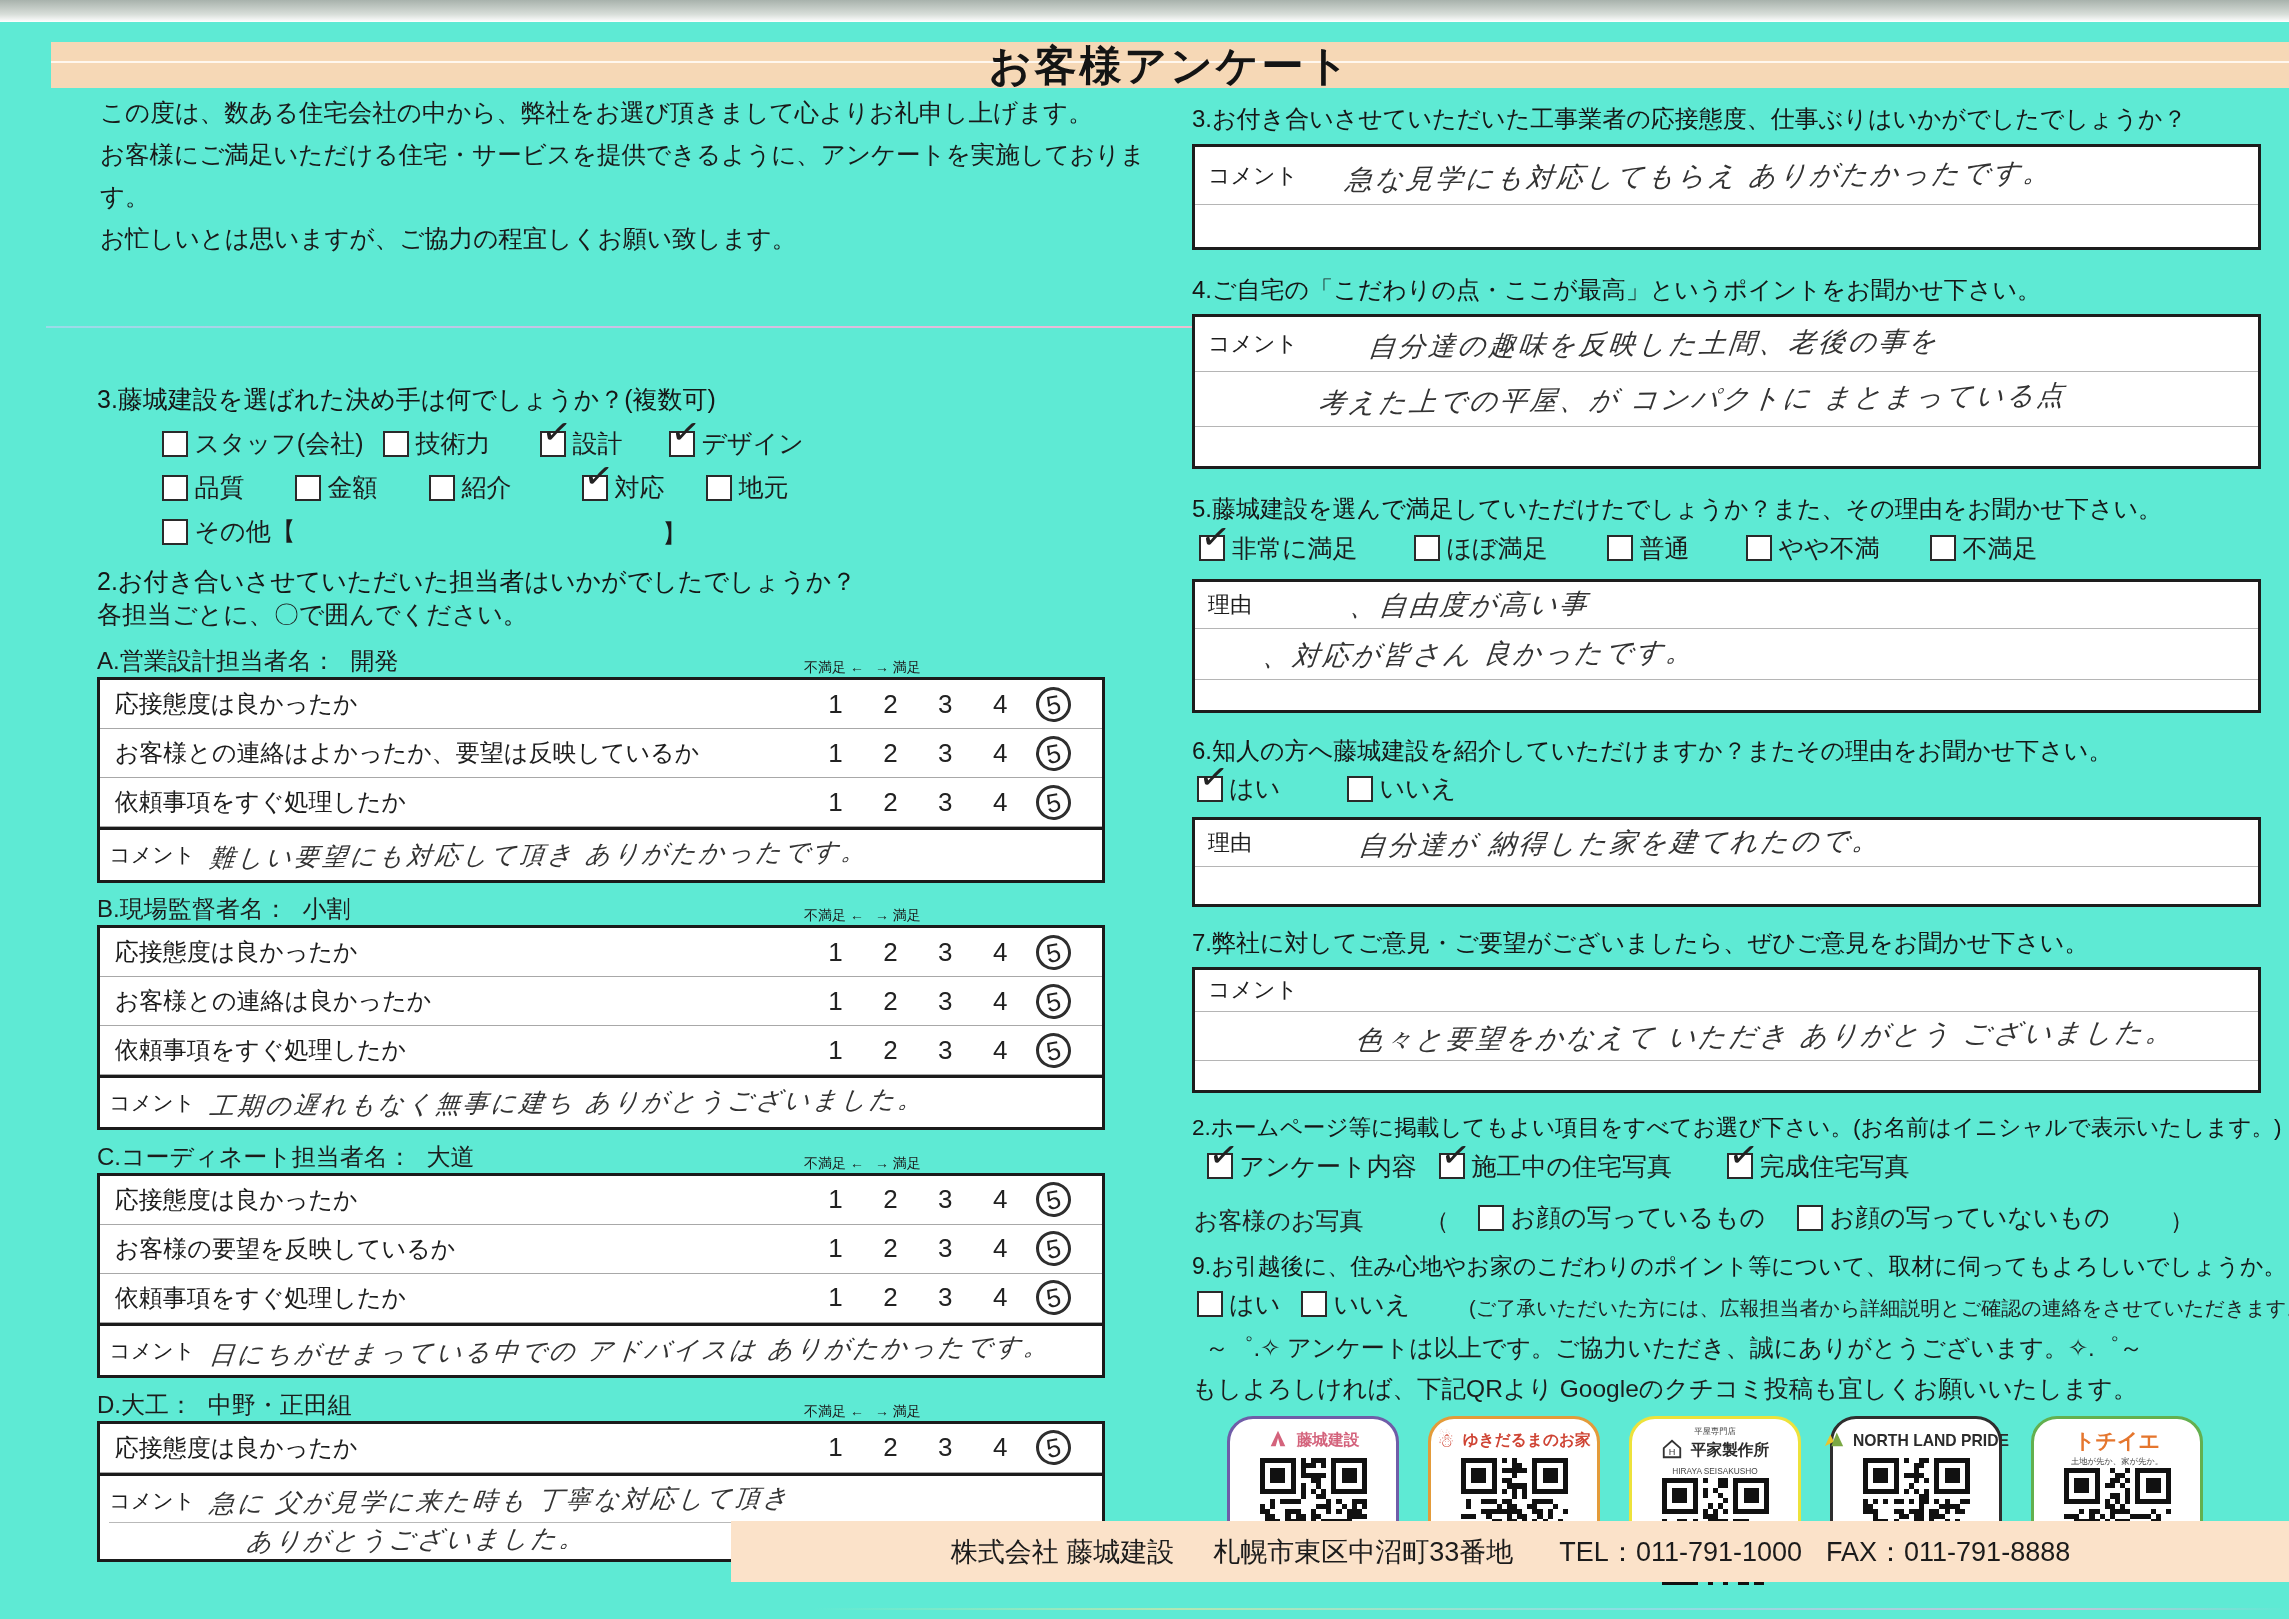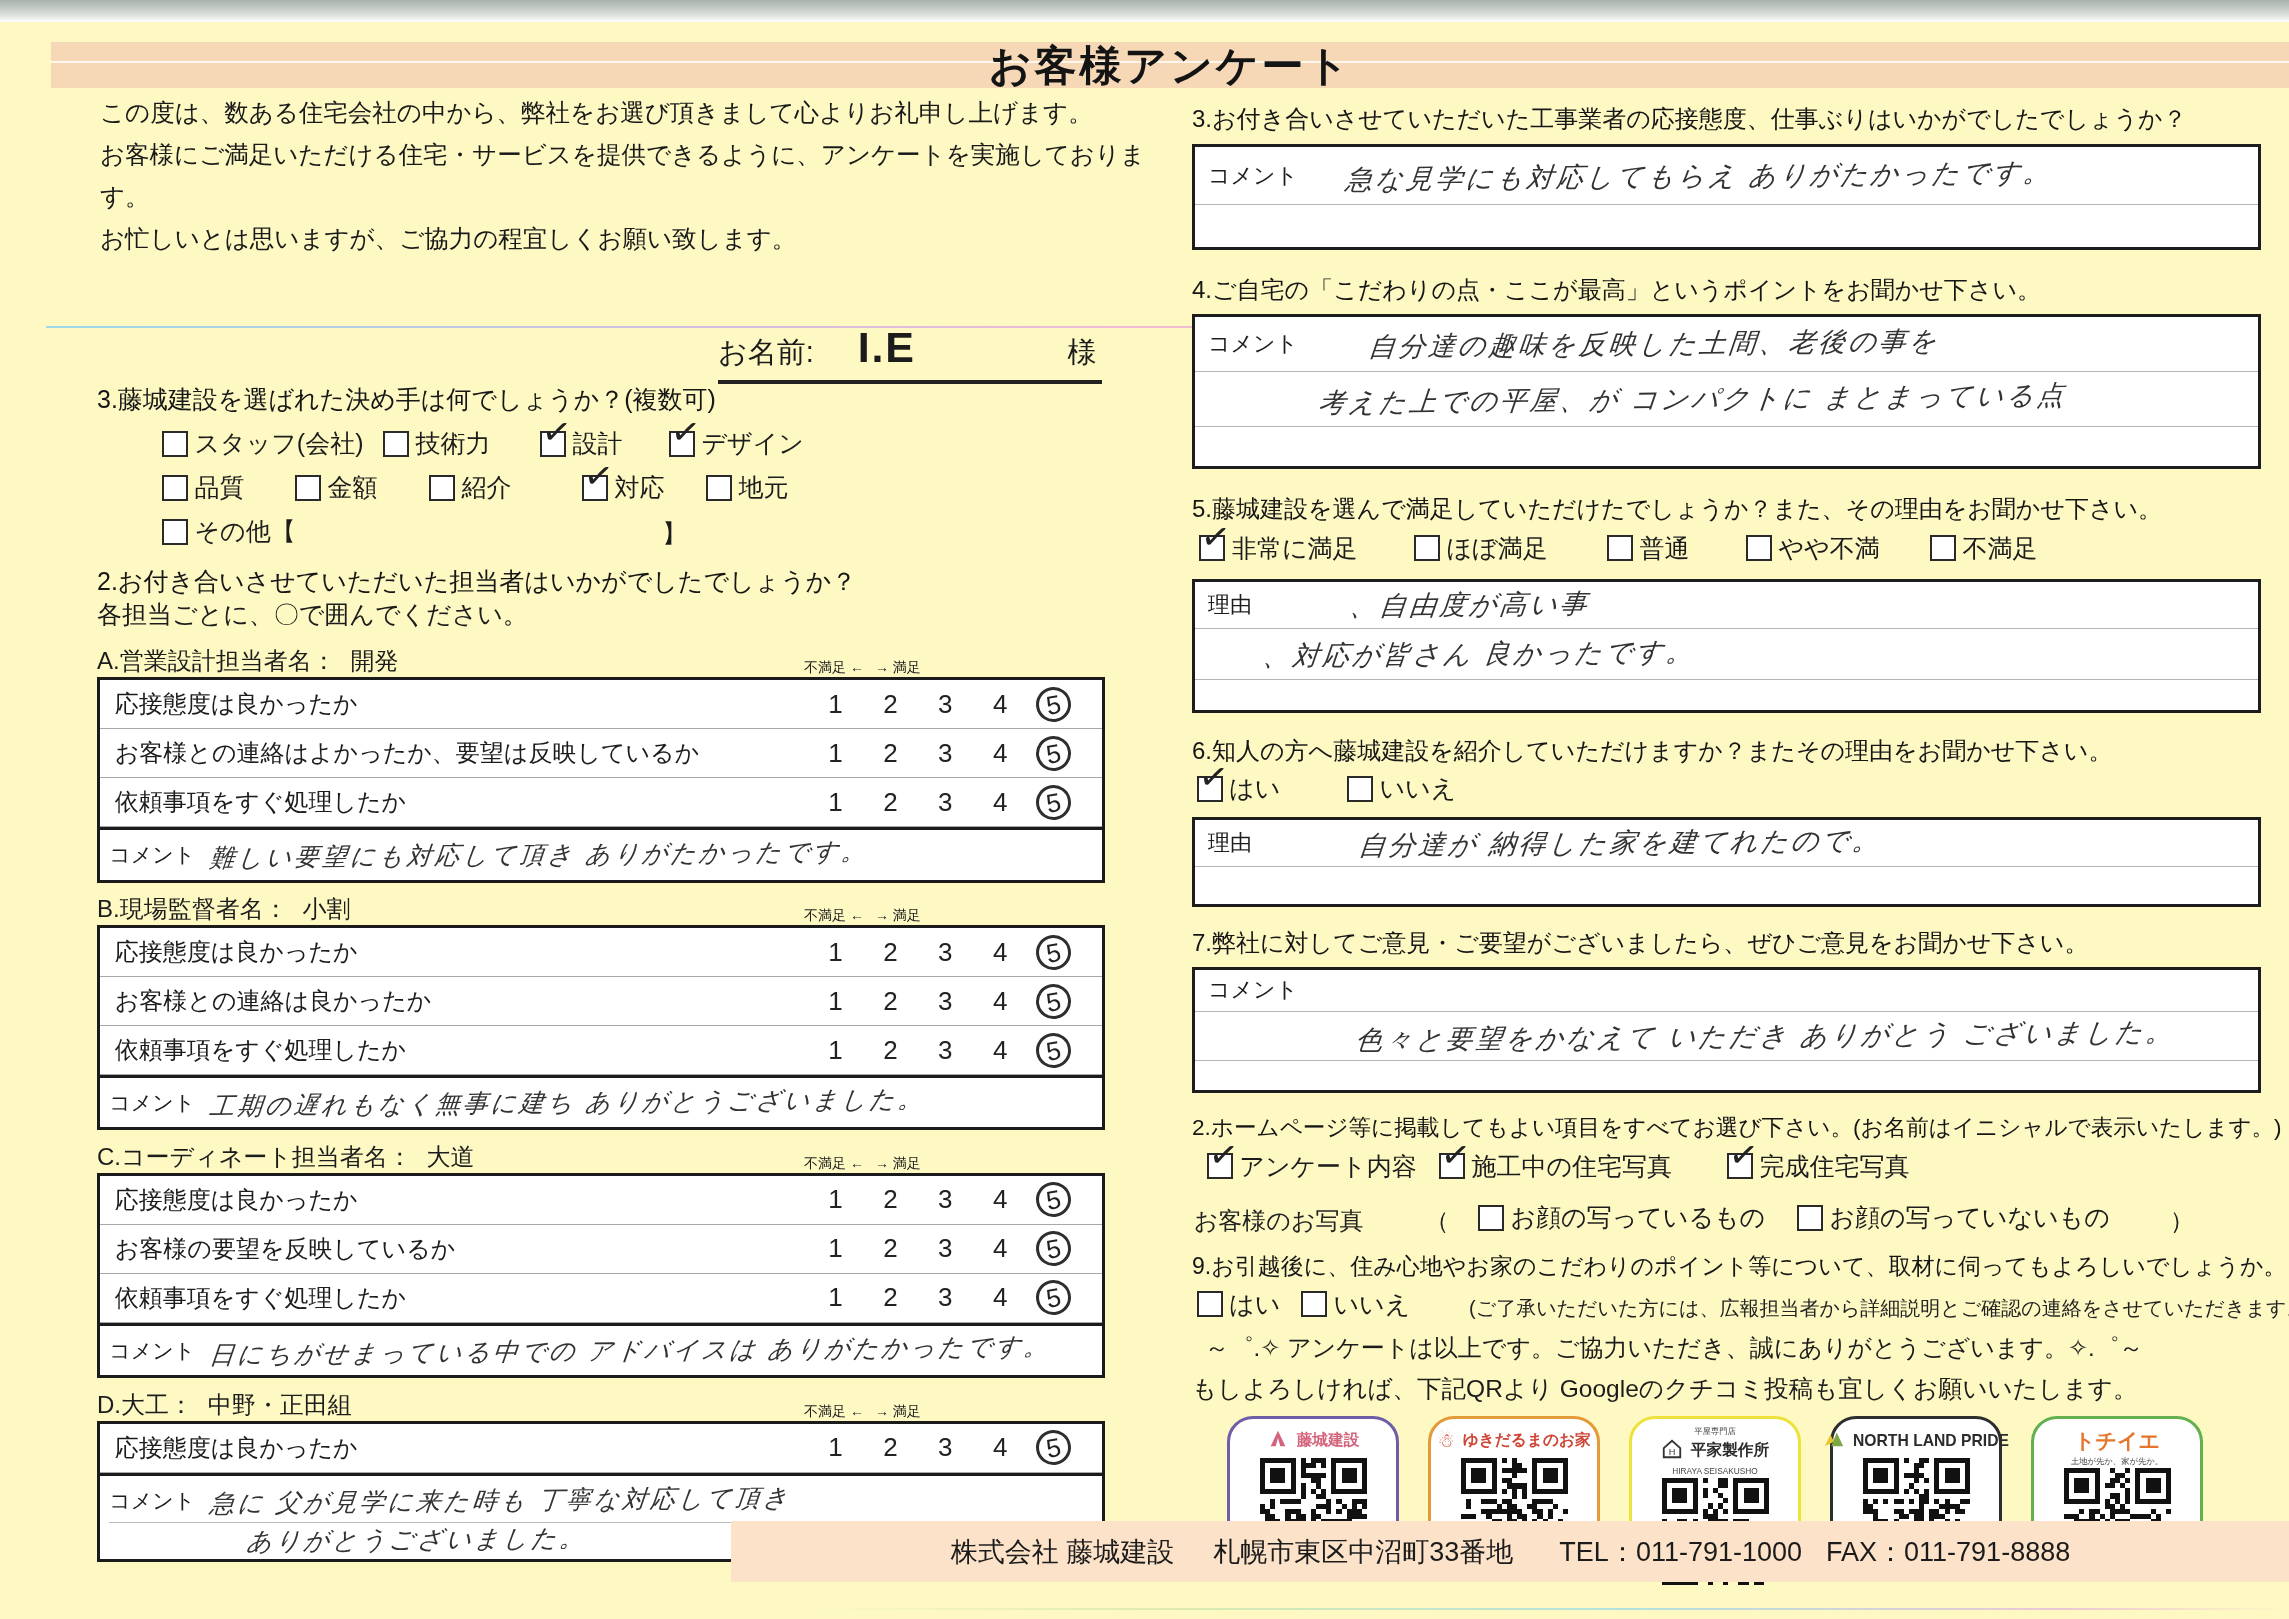--- a/index.html
+++ b/index.html
@@ -1,17 +1,17 @@
 <!DOCTYPE html>
 <html style="font-size:14.8px"><head>
 <meta charset="utf-8">
 <style>
   html,body{margin:0;padding:0;background:#ffffff;}
   body{font-family:"Liberation Sans","DejaVu Sans",sans-serif;color:#1c1c1c;}
-  .page{position:relative;width:2290px;height:1620px;background:#fef9c3;overflow:hidden;}
+  .page{position:relative;width:2290px;height:1620px;background:#5eead4;overflow:hidden;}
 
   .scan-top{position:absolute;top:0;left:0;right:0;height:22px;
     background:linear-gradient(180deg,#a8b2ac,#d8ded9 65%,#ffffff);}
   .title-band{position:absolute;top:42px;left:51px;right:0;height:46px;background:#f6d8b6;}
   .title-band .stripe{position:absolute;left:0;right:0;top:18.5px;height:2.8px;background:#fff7ee;}
   .page-title{position:absolute;left:0;right:0;top:-3.7px;text-align:center;
     font-size:42px;font-weight:bold;letter-spacing:2.8px;color:#141414;}
 
   .art1{position:absolute;top:326px;left:46px;width:1957px;height:1.8px;
     background:linear-gradient(90deg,#9adbe8,#cdbfe4 30%,#eebbd6 55%,#f2cda6 80%,rgba(255,255,255,0));}
@@ -103,25 +103,20 @@
   </div>
 
   <div class="art1"></div>
 
   <div class="intro">
     <p>この度は、数ある住宅会社の中から、弊社をお選び頂きまして心よりお礼申し上げます。</p>
     <p>お客様にご満足いただける住宅・サービスを提供できるように、アンケートを実施しております。</p>
     <p>お忙しいとは思いますが、ご協力の程宜しくお願い致します。</p>
   </div>
 
-  <div class="name-field">
-    <span class="name-label">お名前:</span>
-    <span class="name-value">I.E</span>
-    <span class="name-suffix">様</span>
-  </div>
 
   <div class="col-left">
     <div class="q-title q1-title">3.藤城建設を選ばれた決め手は何でしょうか？(複数可)</div>
     <div id="q1-rows">
         <div class="q1-row">
           <span class="cb-item" style="left: 65px;">
             <span class="cb"></span>
             <span class="cb-label">スタッフ(会社)</span>
           </span>
           <span class="cb-item" style="left: 286px;">

